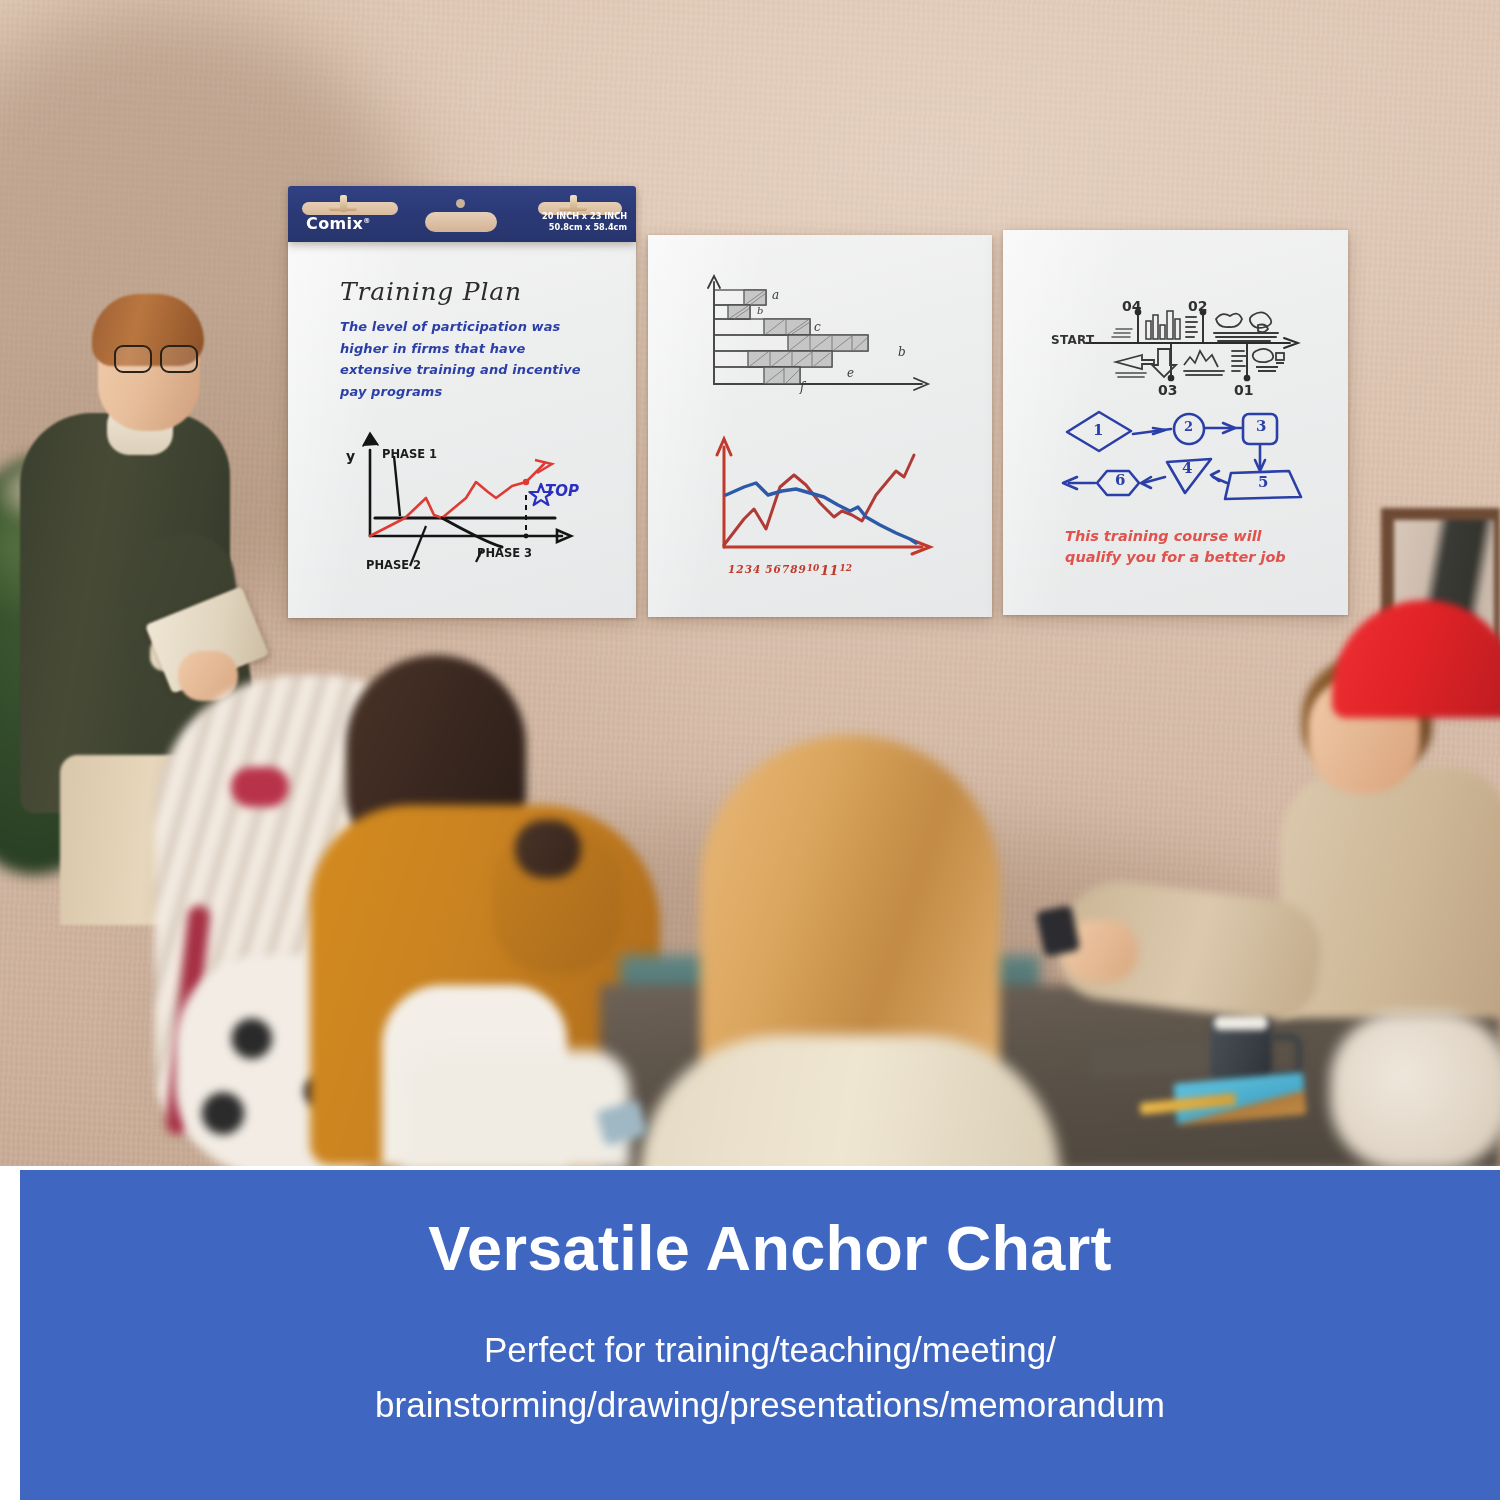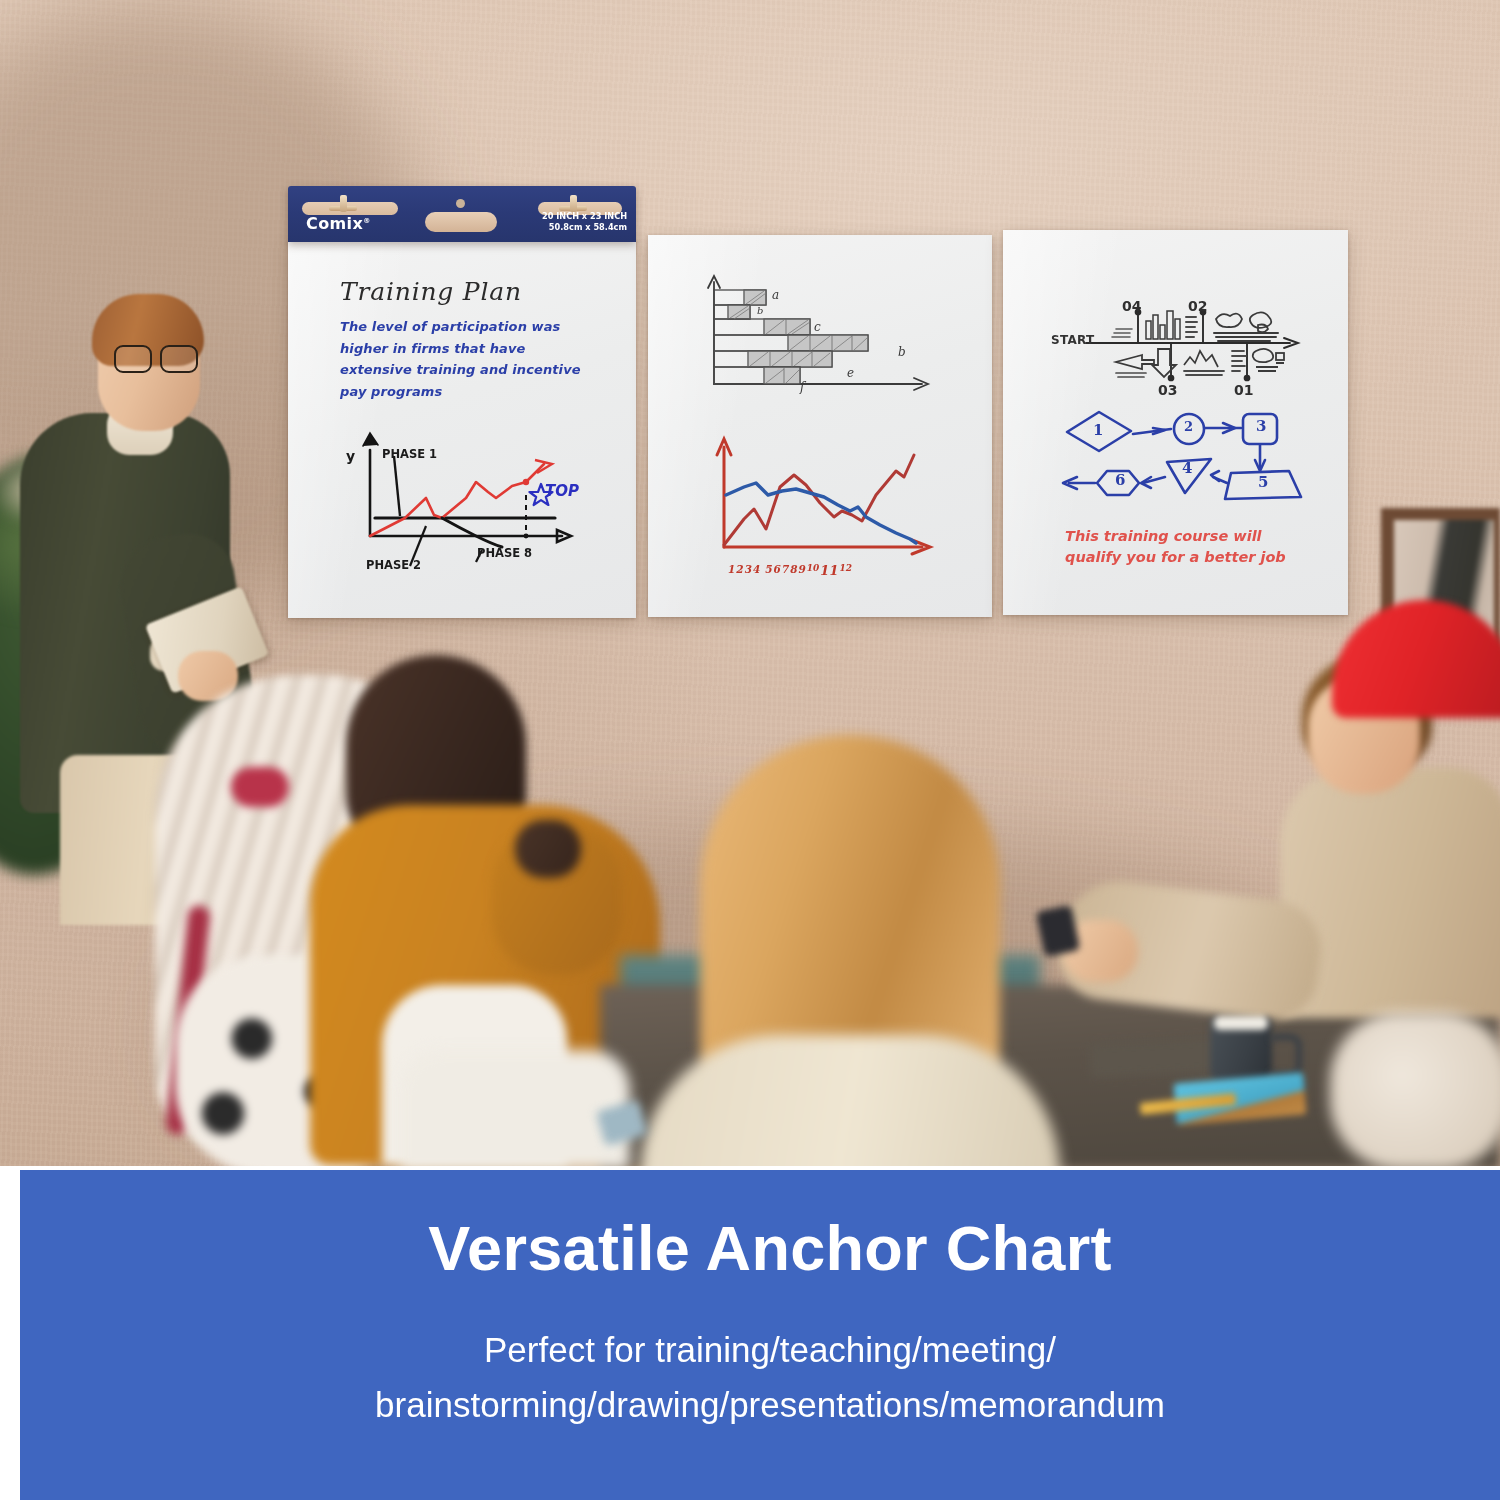--- a/index.html
+++ b/index.html
@@ -270,21 +270,21 @@
       <path d="M112 98 Q130 108 146 116 Q162 124 172 127" fill="none" stroke="#141414" stroke-width="3" stroke-linecap="round"></path>
 
       <path d="M64 36 L70 96" stroke="#141414" stroke-width="2.4" fill="none"></path>
       <path d="M96 106 L80 146" stroke="#141414" stroke-width="2.2" fill="none"></path>
       <path d="M152 130 L146 142" stroke="#141414" stroke-width="2.2" fill="none"></path>
     </svg>
 
     <div class="axlbl" style="left:346px;top:448px;font-size:14px;">y</div>
     <div class="axlbl" style="left:382px;top:447px;">PHASE 1</div>
     <div class="axlbl" style="left:366px;top:558px;">PHASE 2</div>
-    <div class="axlbl" style="left:477px;top:546px;">PHASE 8</div>
+    <div class="axlbl" style="left:477px;top:546px;">PHASE 3</div>
 
     <svg style="position:absolute;left:528px;top:482px;width:26px;height:26px;" viewBox="0 0 26 26">
       <path d="M13 2 L16 10 L24.5 10 L17.8 15 L20.4 23 L13 18.2 L5.6 23 L8.2 15 L1.5 10 L10 10 Z" fill="none" stroke="#2b2fc0" stroke-width="2.2" stroke-linejoin="round"></path>
     </svg>
     <div id="topLabel">TOP</div>
 
     <div class="panel" style="left:648px;top:235px;width:344px;height:382px;"></div>
 
     <svg style="position:absolute;left:700px;top:272px;width:250px;height:130px;" viewBox="0 0 250 130">
       <g stroke="#3a3a3a" stroke-width="1.8" fill="none" stroke-linecap="round">

